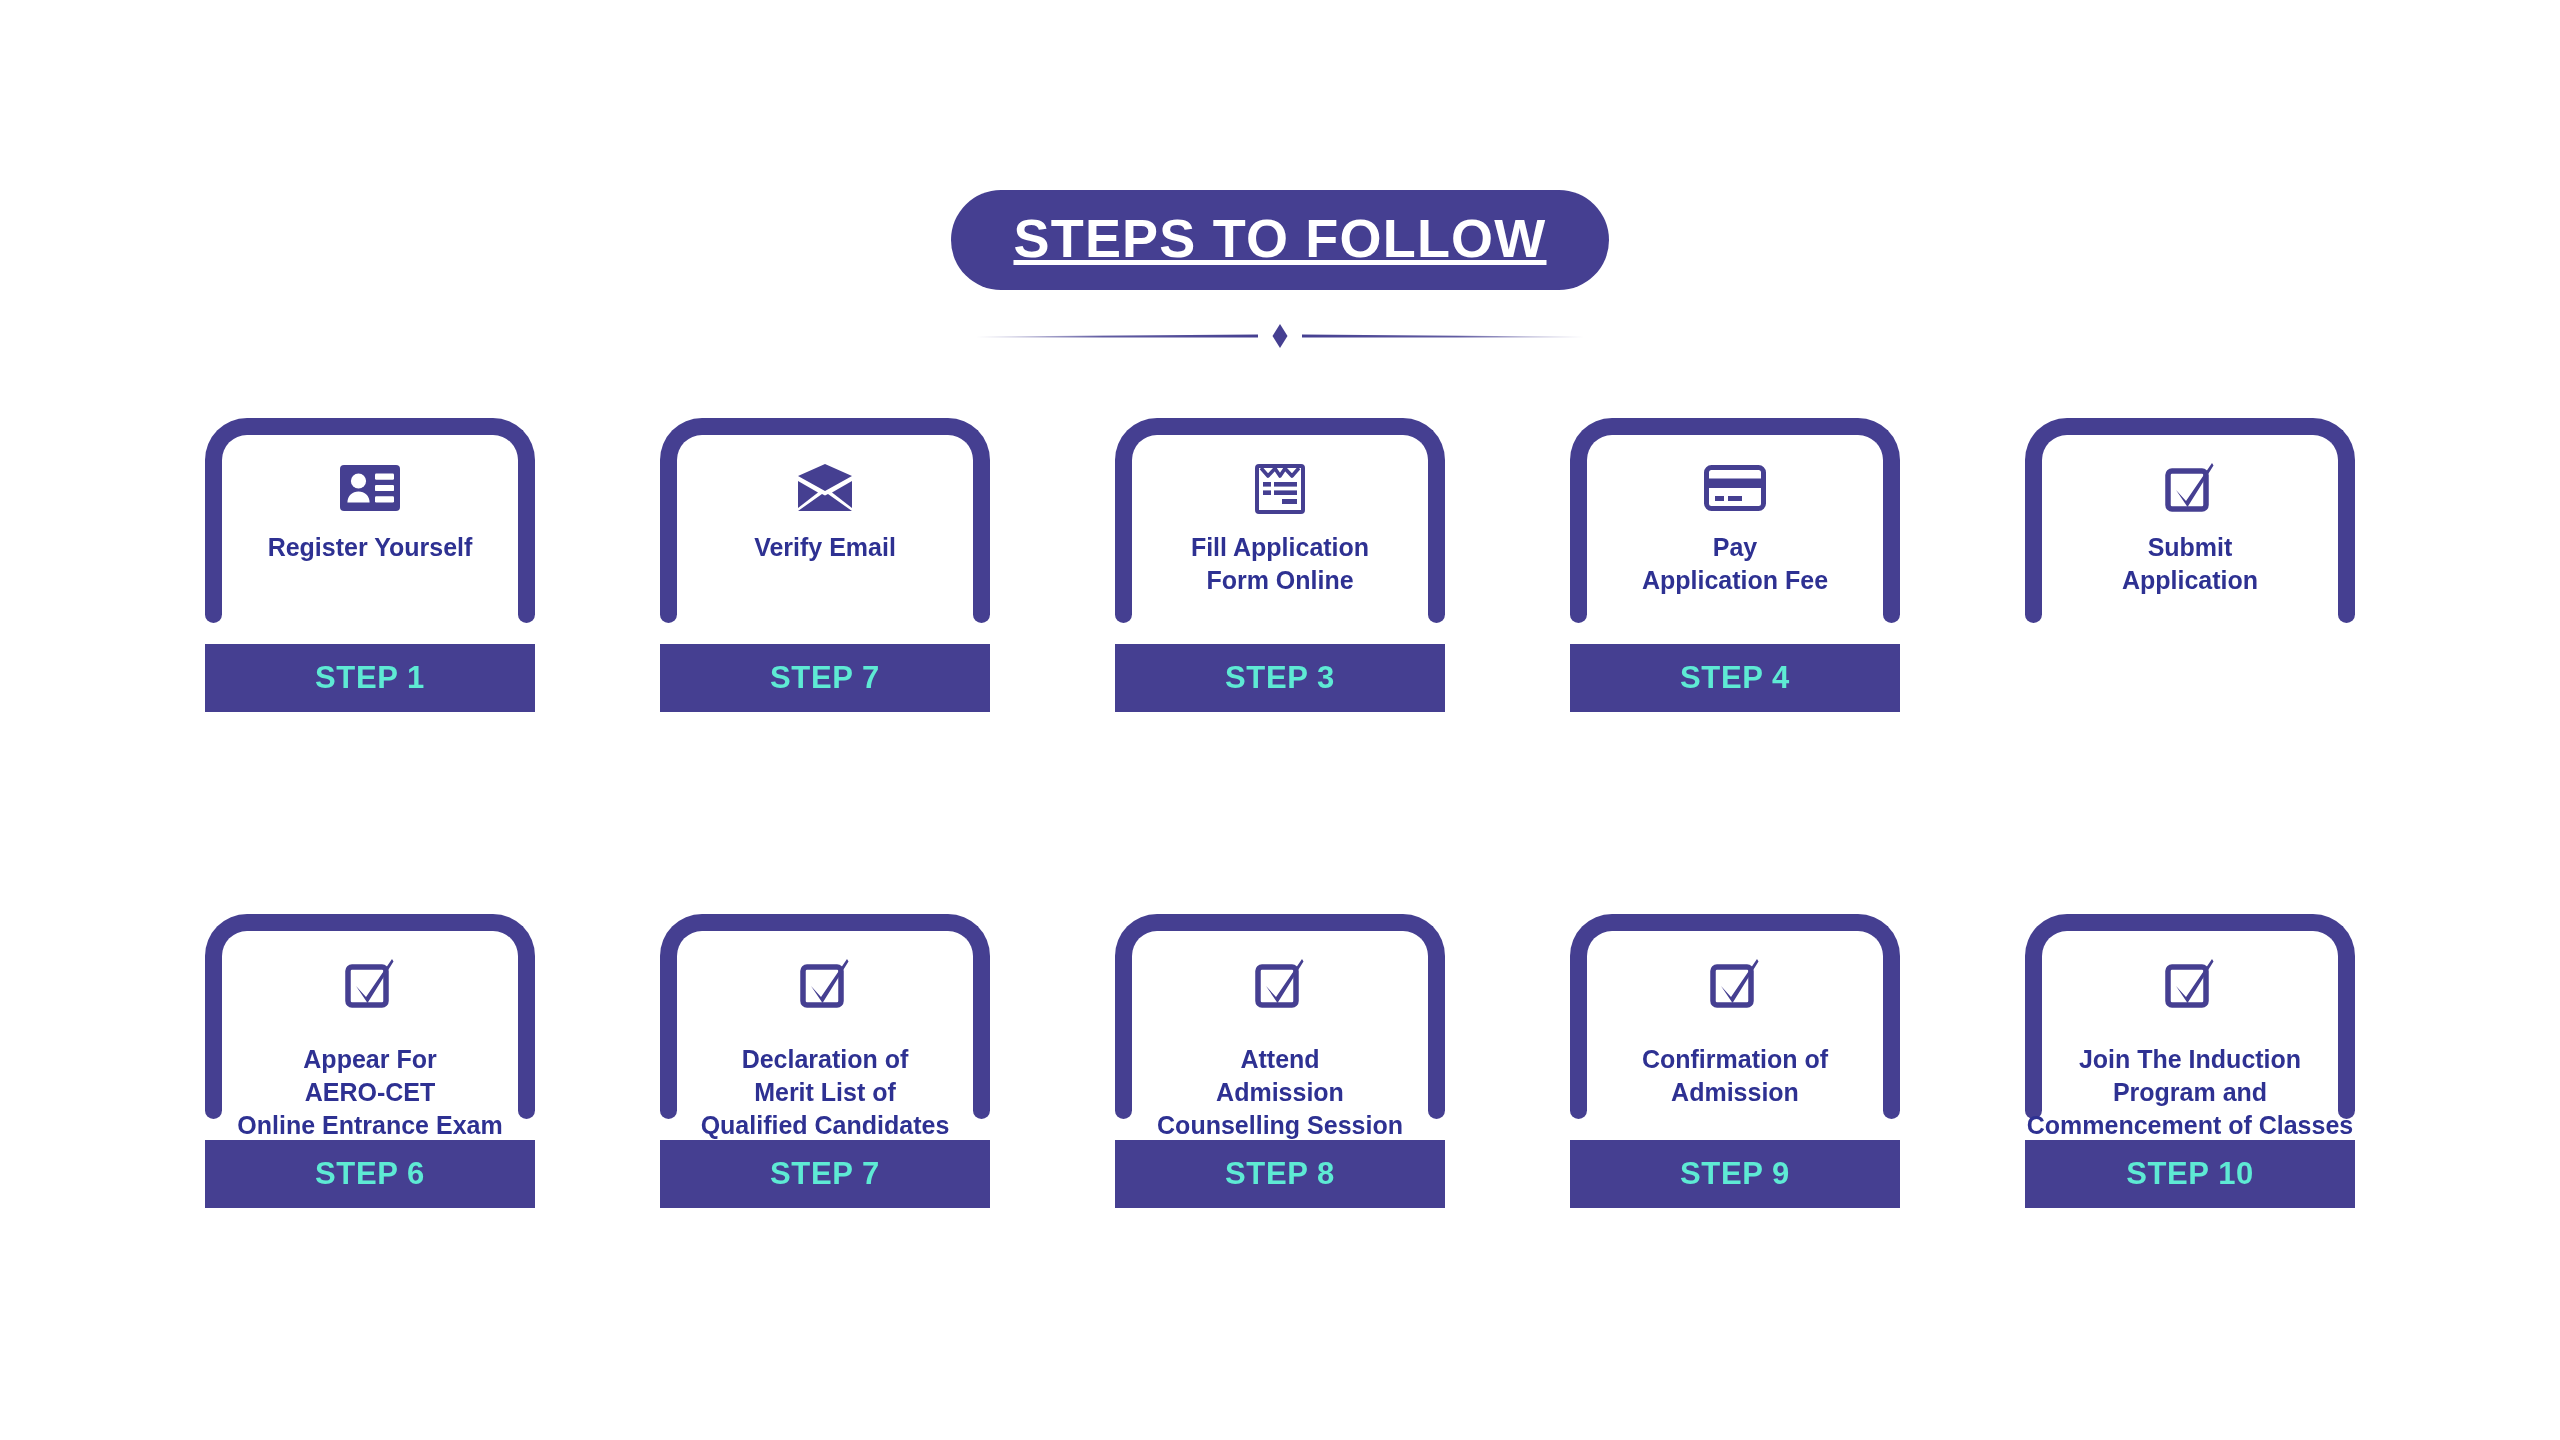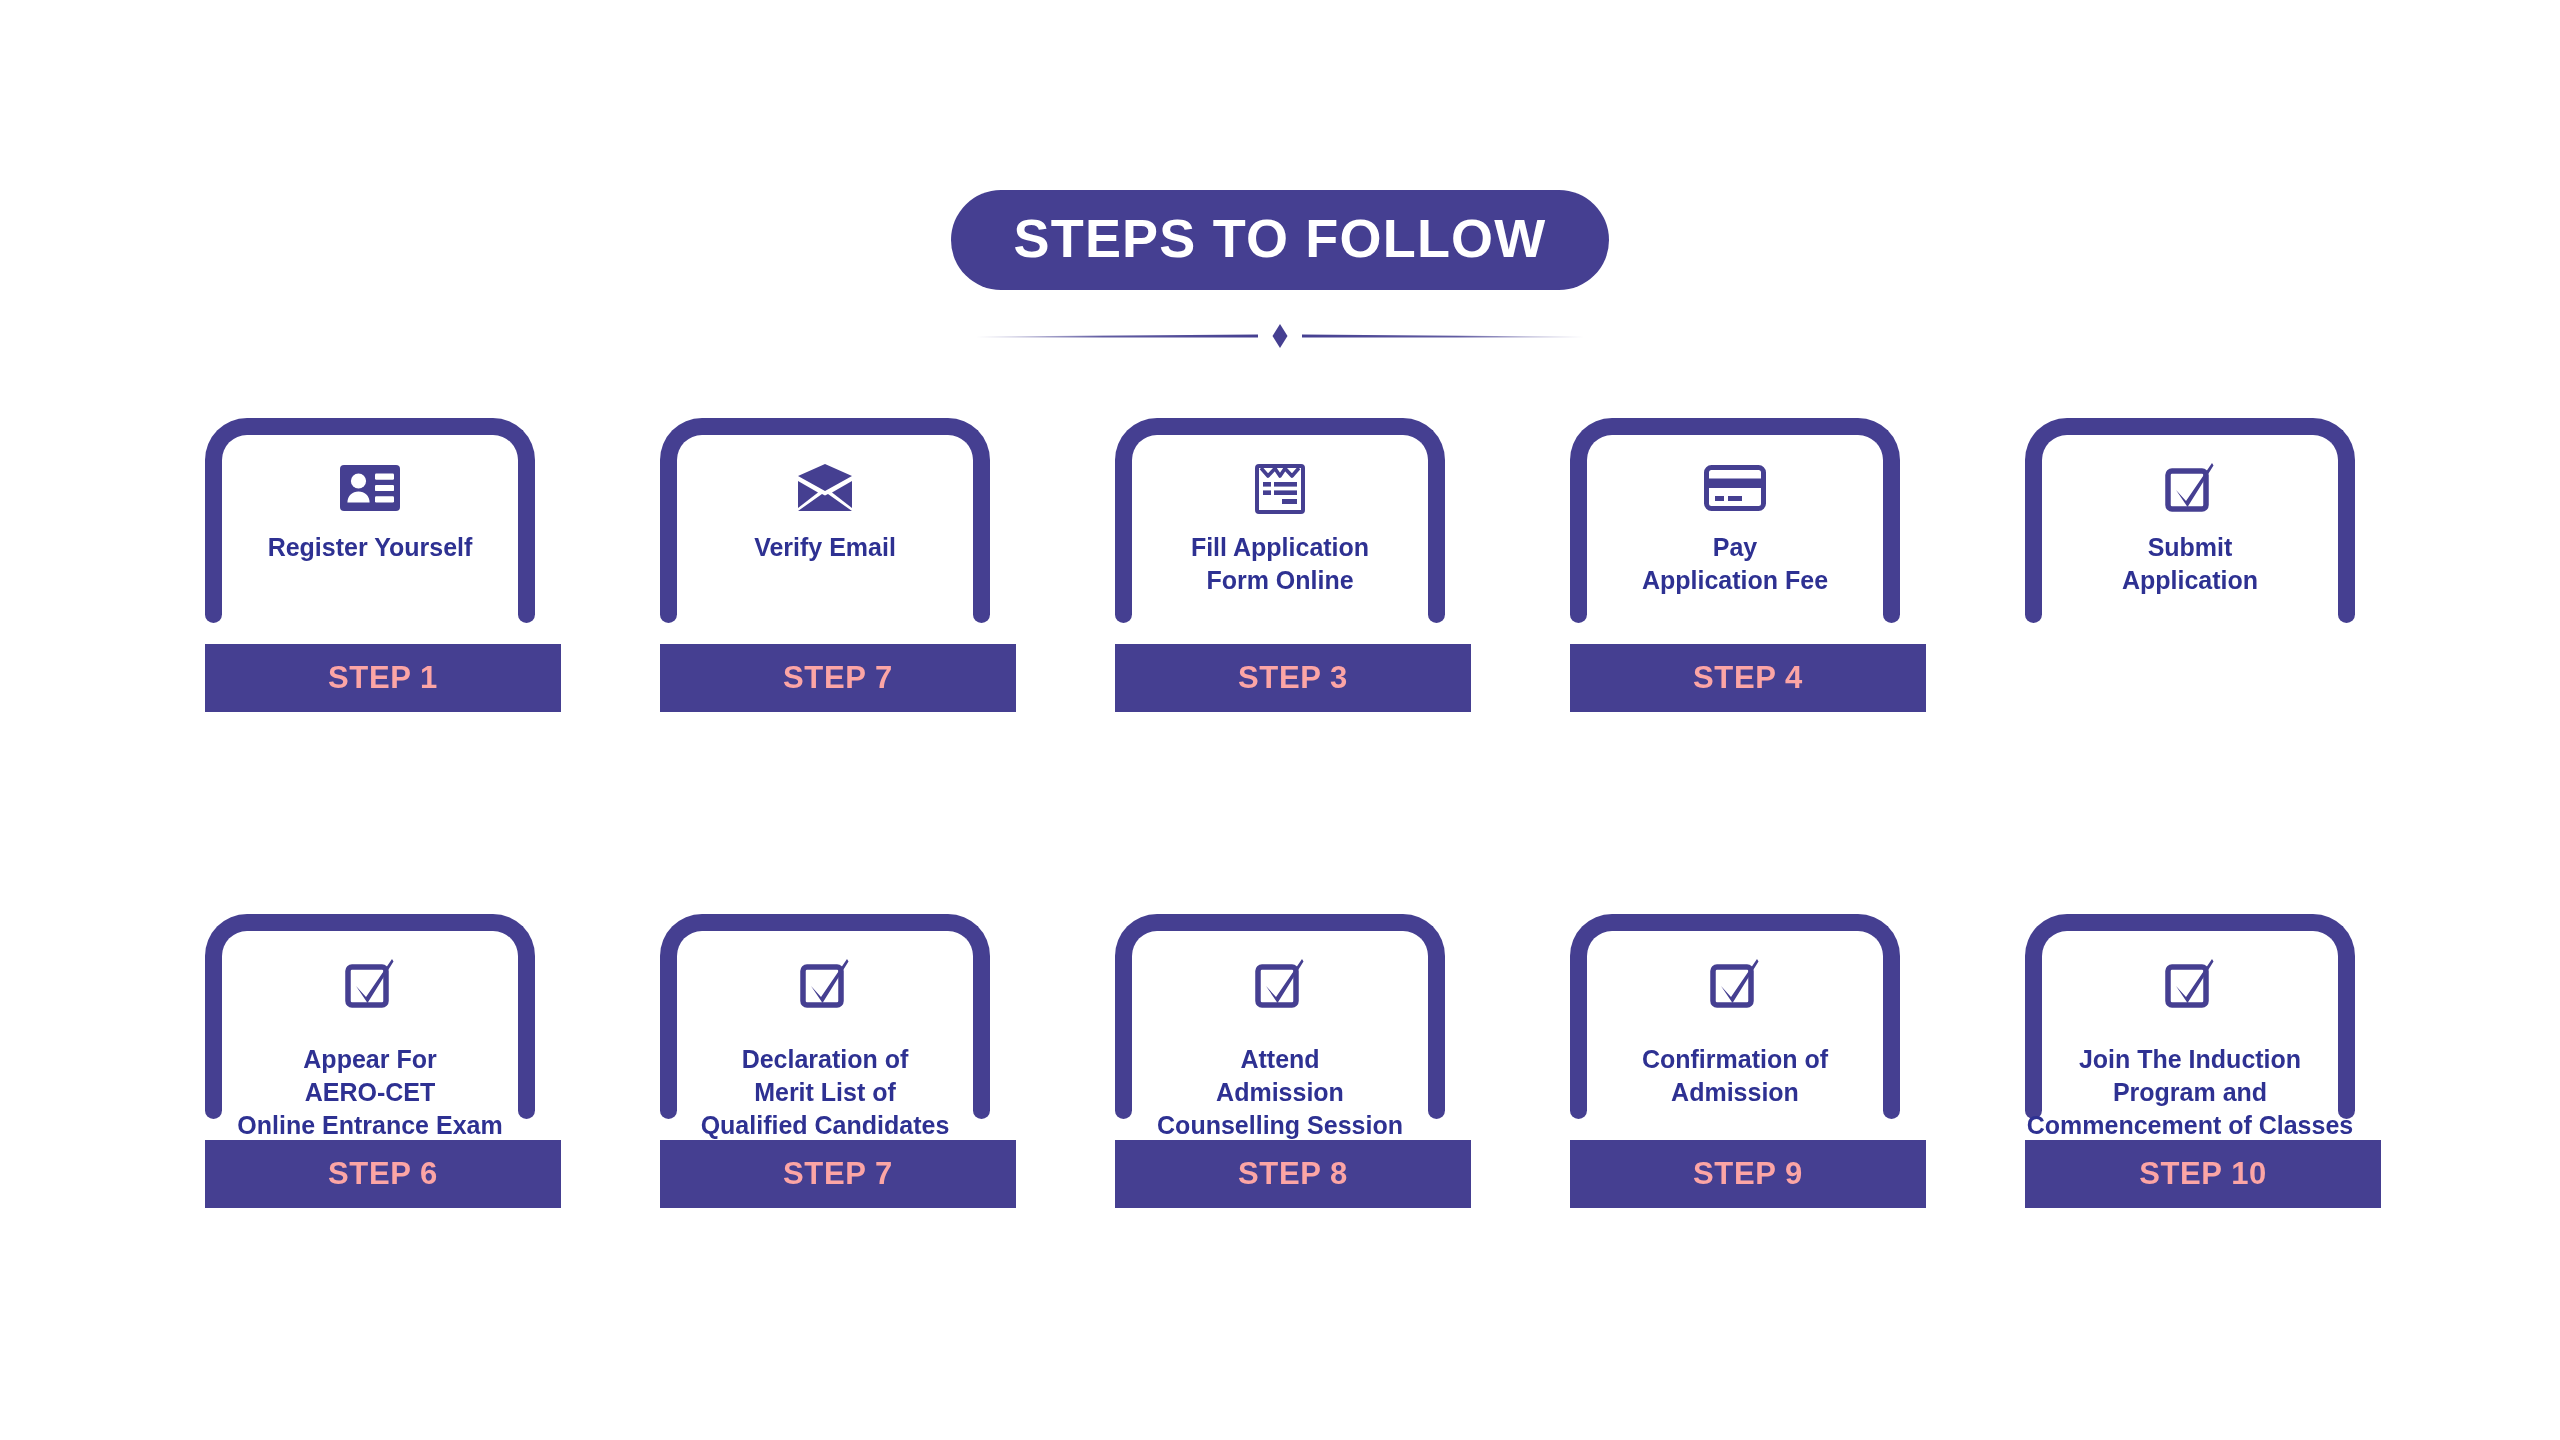--- a/index.html
+++ b/index.html
@@ -34,20 +34,21 @@
   .title-pill {
     display: inline-block;
     background: #453F91;
     color: #ffffff;
     border-radius: 999px;
     padding: 21px 62px 25px 62px;
     font-size: 54px;
     font-weight: bold;
     letter-spacing: 1.2px;
     line-height: 1;
+    text-decoration: underline;
   }
 
   .divider {
     position: absolute;
     top: 320px;
     left: 50%;
     transform: translateX(-50%);
     width: 620px;
     height: 32px;
   }
@@ -134,24 +135,24 @@
     font-size: 25px;
     font-weight: bold;
     line-height: 1.32;
     white-space: pre-line;
   }
 
   .step-bar {
     position: absolute;
     top: 226px;
     left: 0;
-    width: 356px;
+    width: 330px;
     height: 68px;
     background: #453F91;
-    color: #fca5a5;
+    color: #5eead4;
     display: flex;
     align-items: center;
     justify-content: center;
     font-size: 31px;
     font-weight: bold;
     letter-spacing: 0.6px;
   }
 
   
   .row-2 .card-label { top: 84px; margin-top: 28px; }

